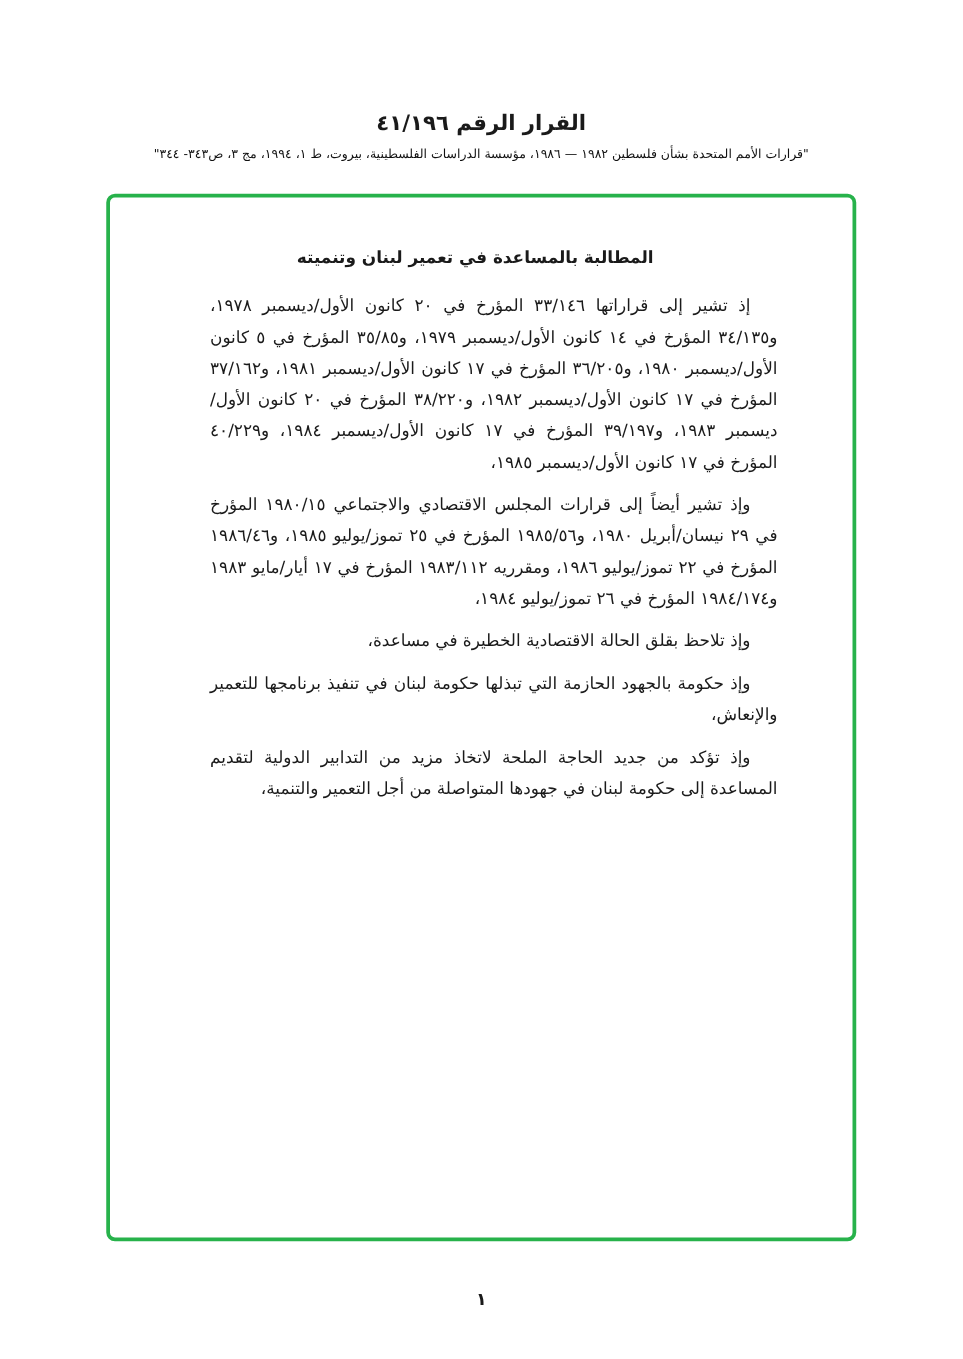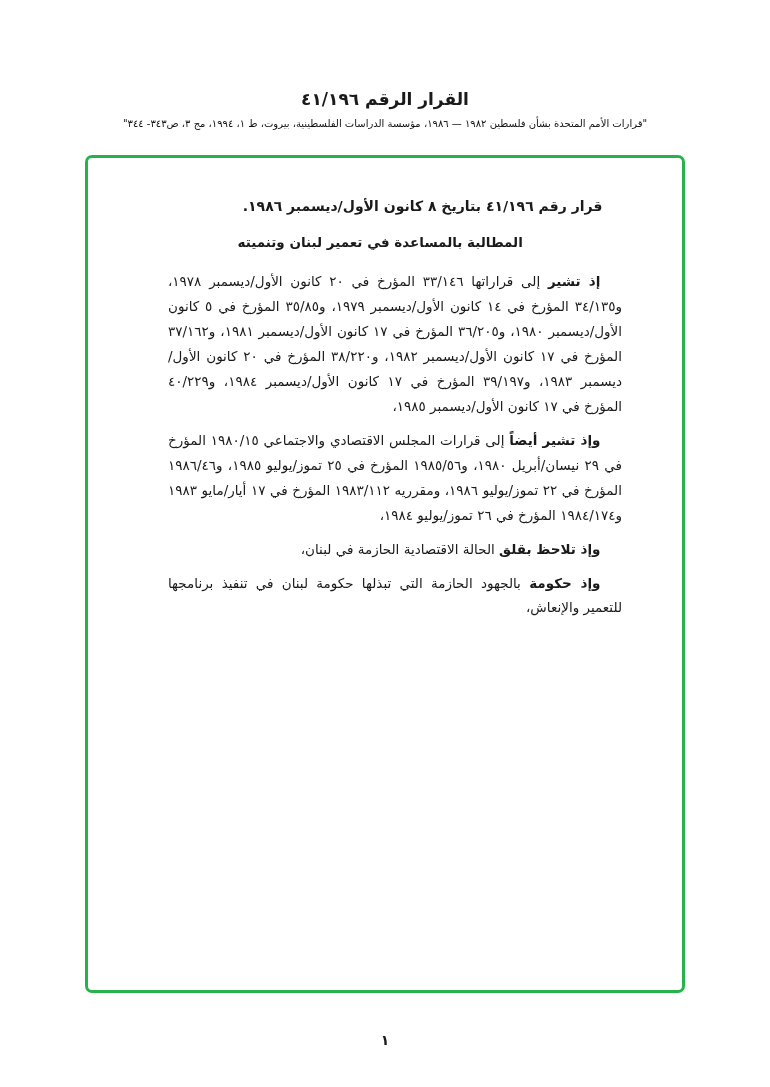--- a/index.html
+++ b/index.html
@@ -64,21 +64,21 @@
     text-indent: 1.6em;
   }
   .intro .lead {
     font-weight: bold;
   }
   .para {
     margin: 0 0 9px 0;
     text-indent: 1.6em;
   }
   .lead {
-    font-weight: bold;
+    font-weight: normal;
   }
   .page-number {
     position: absolute;
     bottom: 52px;
     left: 0;
     width: 100%;
     text-align: center;
     font-size: 14px;
     font-weight: bold;
   }
@@ -87,45 +87,48 @@
 <body>
 
 <div class="page">
 
   <div class="doc-title">القرار الرقم ٤١/١٩٦</div>
 
   <div class="citation">"قرارات الأمم المتحدة بشأن فلسطين ١٩٨٢ — ١٩٨٦، مؤسسة الدراسات الفلسطينية، بيروت، ط ١، ١٩٩٤، مج ٣، ص٣٤٣- ٣٤٤"</div>
 
   <div class="green-box">
 
-    <p class="res-heading">قرار رقم ٤١/١٩٦ بتاريخ ٨ كانون الأول/ديسمبر ١٩٨٦.</p>
 
     <p class="res-subheading">المطالبة بالمساعدة في تعمير لبنان وتنميته</p>
 
 
     <p class="para">
       <span class="lead">إذ تشير</span>
       <span>إلى قراراتها ٣٣/١٤٦ المؤرخ في ٢٠ كانون الأول/ديسمبر ١٩٧٨، و٣٤/١٣٥ المؤرخ في ١٤ كانون الأول/ديسمبر ١٩٧٩، و٣٥/٨٥ المؤرخ في ٥ كانون الأول/ديسمبر ١٩٨٠، و٣٦/٢٠٥ المؤرخ في ١٧ كانون الأول/ديسمبر ١٩٨١، و٣٧/١٦٢ المؤرخ في ١٧ كانون الأول/ديسمبر ١٩٨٢، و٣٨/٢٢٠ المؤرخ في ٢٠ كانون الأول/ديسمبر ١٩٨٣، و٣٩/١٩٧ المؤرخ في ١٧ كانون الأول/ديسمبر ١٩٨٤، و٤٠/٢٢٩ المؤرخ في ١٧ كانون الأول/ديسمبر ١٩٨٥،</span>
     </p>
 
     <p class="para">
       <span class="lead">وإذ تشير أيضاً</span>
       <span>إلى قرارات المجلس الاقتصادي والاجتماعي ١٩٨٠/١٥ المؤرخ في ٢٩ نيسان/أبريل ١٩٨٠، و١٩٨٥/٥٦ المؤرخ في ٢٥ تموز/يوليو ١٩٨٥، و١٩٨٦/٤٦ المؤرخ في ٢٢ تموز/يوليو ١٩٨٦، ومقرريه ١٩٨٣/١١٢ المؤرخ في ١٧ أيار/مايو ١٩٨٣ و١٩٨٤/١٧٤ المؤرخ في ٢٦ تموز/يوليو ١٩٨٤،</span>
     </p>
 
 
     <p class="para">
       <span class="lead">وإذ تلاحظ بقلق</span>
-      <span>الحالة الاقتصادية الحازمة في لبنان،</span>
+      <span>الحالة الاقتصادية الخطيرة في مساعدة،</span>
     </p>
 
     <p class="para">
       <span class="lead">وإذ حكومة</span>
       <span>بالجهود الحازمة التي تبذلها حكومة لبنان في تنفيذ برنامجها للتعمير والإنعاش،</span>
     </p>
 
+    <p class="para">
+      <span class="lead">وإذ تؤكد من جديد</span>
+      <span>الحاجة الملحة لاتخاذ مزيد من التدابير الدولية لتقديم المساعدة إلى حكومة لبنان في جهودها المتواصلة من أجل التعمير والتنمية،</span>
+    </p>
 
 
   </div>
 
   <div class="page-number">١</div>
 
 </div>
 
 </body></html>

